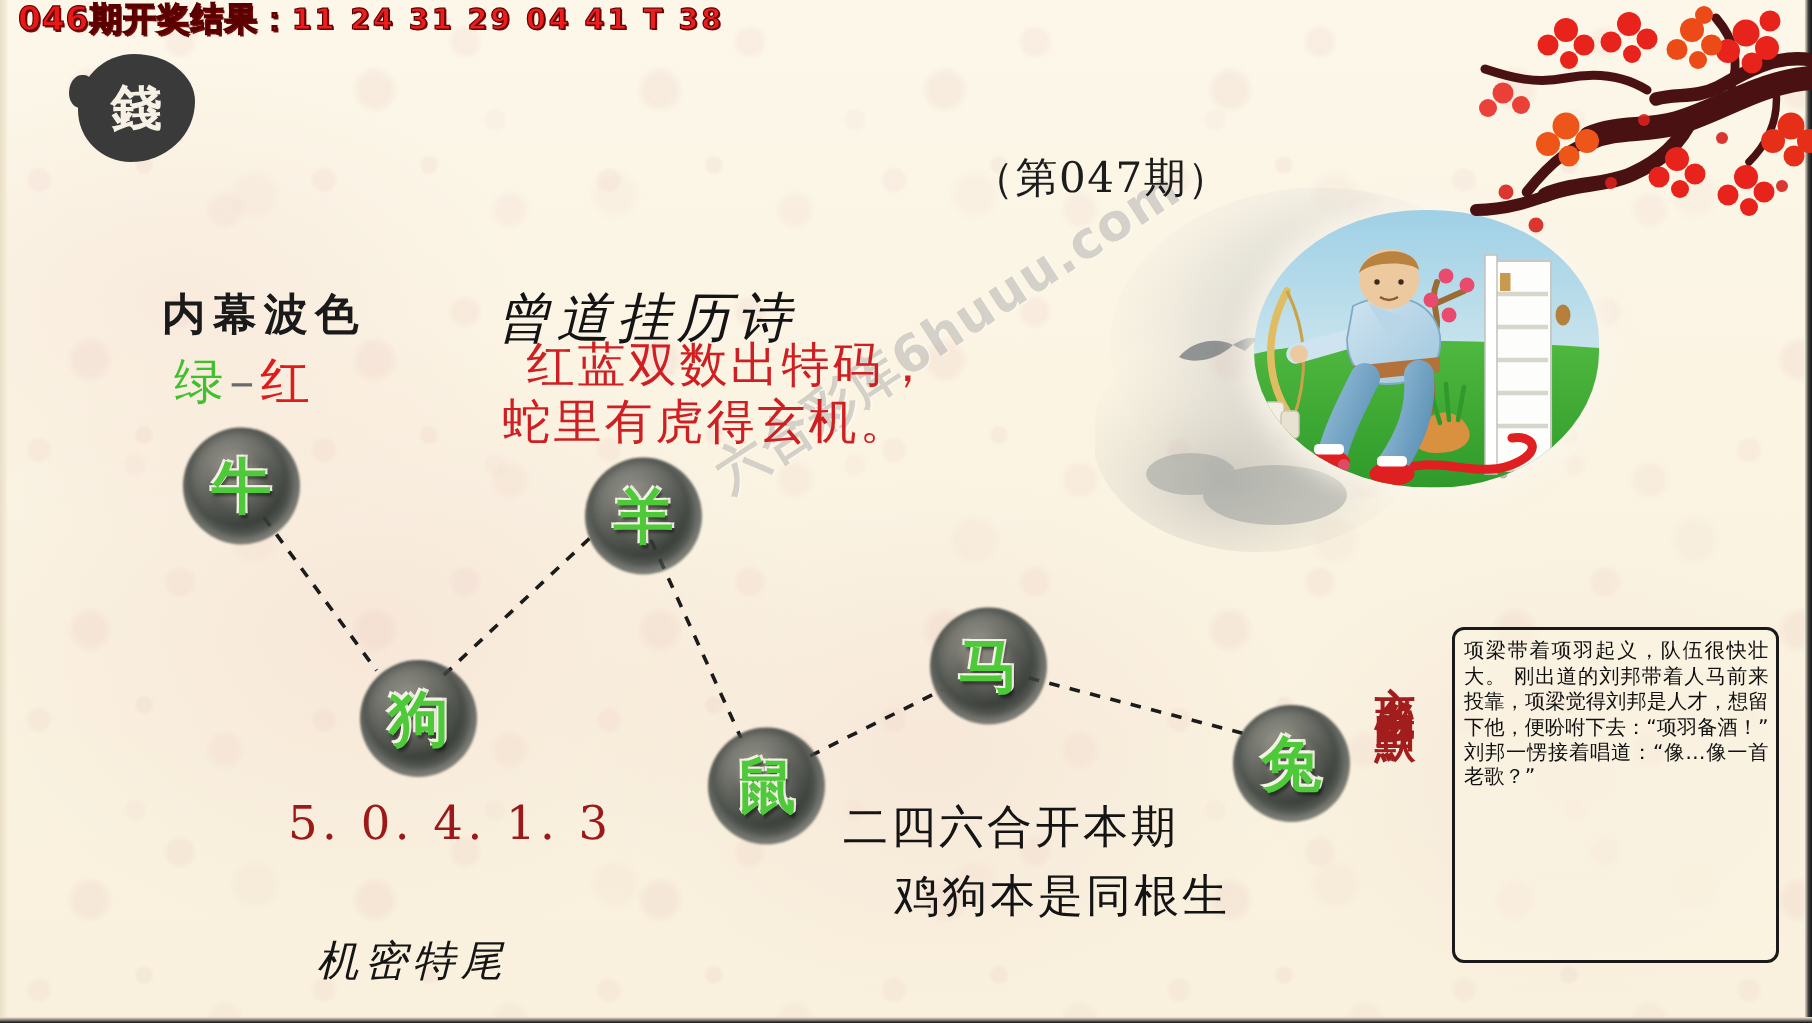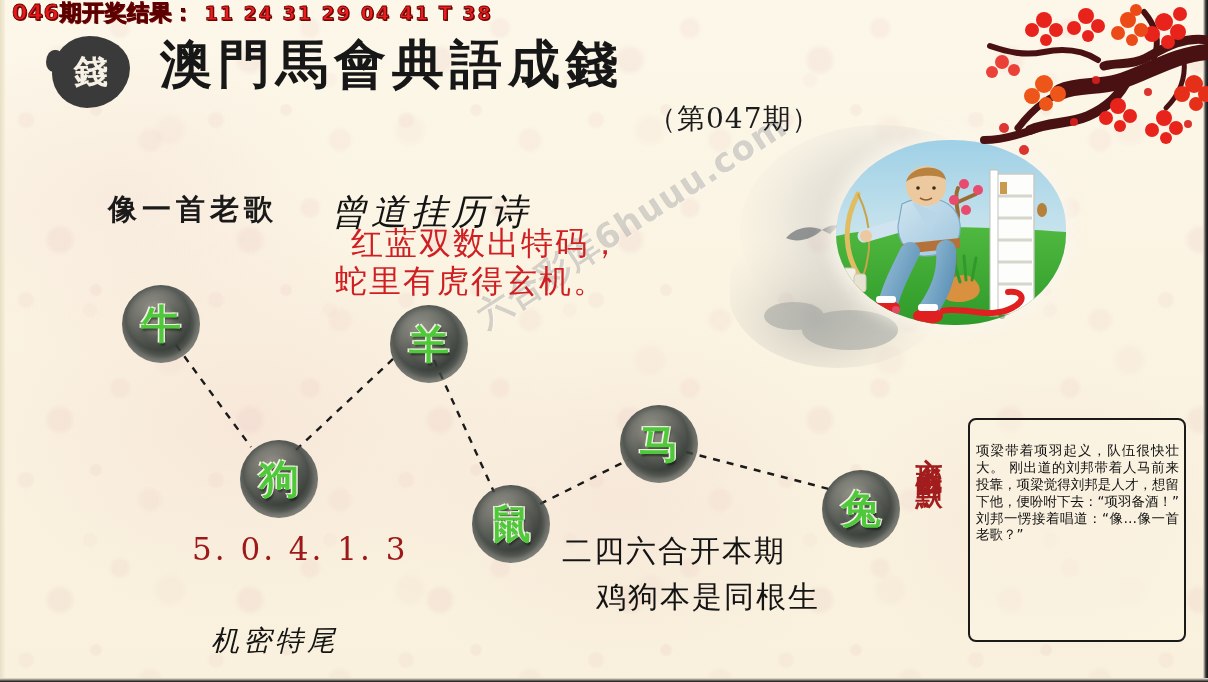--- a/index.html
+++ b/index.html
@@ -48,21 +48,21 @@
     display:flex;align-items:center;white-space:nowrap;z-index:40;
   }
   #result-banner .rb-text{
     font-family:"DejaVu Sans","Liberation Sans",sans-serif;
     font-size:22px;font-weight:bold;letter-spacing:.5px;
     color:#e81818;
     -webkit-text-stroke:0.8px #5a0000;
     text-shadow:1px 1px 0 #7a0c0c, 0 0 2px rgba(255,255,255,.5);
   }
   #result-banner .rb-nums{
-    font-size:19px;font-weight:bold;color:#ee1c1c;margin-left:10px;
+    font-size:19px;font-weight:bold;color:#ee1c1c;margin-left:0;
     -webkit-text-stroke:0.8px #5a0000;
     text-shadow:1px 1px 0 #7a0c0c;letter-spacing:2px;text-align:center;
   }
 
   
   #seal{
     position:absolute;left:52px;top:36px;width:78px;height:72px;z-index:30;
   }
   #seal .blot{
     position:absolute;inset:0;
@@ -200,21 +200,21 @@
     font-size:27px;color:#a21d1d;font-weight:bold;
     writing-mode:vertical-rl;text-orientation:upright;
     letter-spacing:8px;line-height:1;
   }
 
   
   #storybox{
     position:absolute;left:968px;top:418px;width:218px;height:224px;z-index:30;
     border:2px solid #1a1a1a;border-radius:8px;
     background:rgba(251,245,228,.55);
-    box-sizing:border-box;padding:22px 5px 4px 6px;overflow:hidden;
+    box-sizing:border-box;padding:6px 5px 4px 6px;overflow:hidden;
   }
   #storytext{
     font-family:"DejaVu Sans","Liberation Sans",sans-serif;
     font-size:13.5px;line-height:1.25;color:#101010;
     text-align:justify;word-break:break-all;
   }
 
   
   #watermark{
     position:absolute;left:468px;top:300px;z-index:26;
@@ -455,24 +455,26 @@
       <circle cx="60" cy="170" r="4" fill="#e04a64"></circle>
     </g>
 
     <rect width="230" height="185" fill="none"></rect>
   </svg>
 
   <div id="seal">
     <div class="blot"></div>
     <div class="ch">錢</div>
   </div>
-  <div id="main-title">澳門馬會典語成錢</div>
   <div id="issue-no">（第047期）</div>
 
-  <div id="bose-title">像一首老歌</div>
+  <div id="bose-title">内幕波色</div>
+  <div id="bose-val">
+    <span class="g">绿</span><span class="dash">–</span><span class="r">红</span>
+  </div>
 
   <div id="poem-title">曾道挂历诗</div>
   <div id="poem-l1">红蓝双数出特码，</div>
   <div id="poem-l2">蛇里有虎得玄机。</div>
 
   <svg id="links">
     <g stroke="#1b1b1b" stroke-width="2.4" stroke-dasharray="7 7" fill="none" stroke-linecap="butt">
       <line x1="176" y1="345" x2="251" y2="447"></line>
       <line x1="296" y1="450" x2="394" y2="358"></line>
       <line x1="434" y1="360" x2="494" y2="492"></line>

